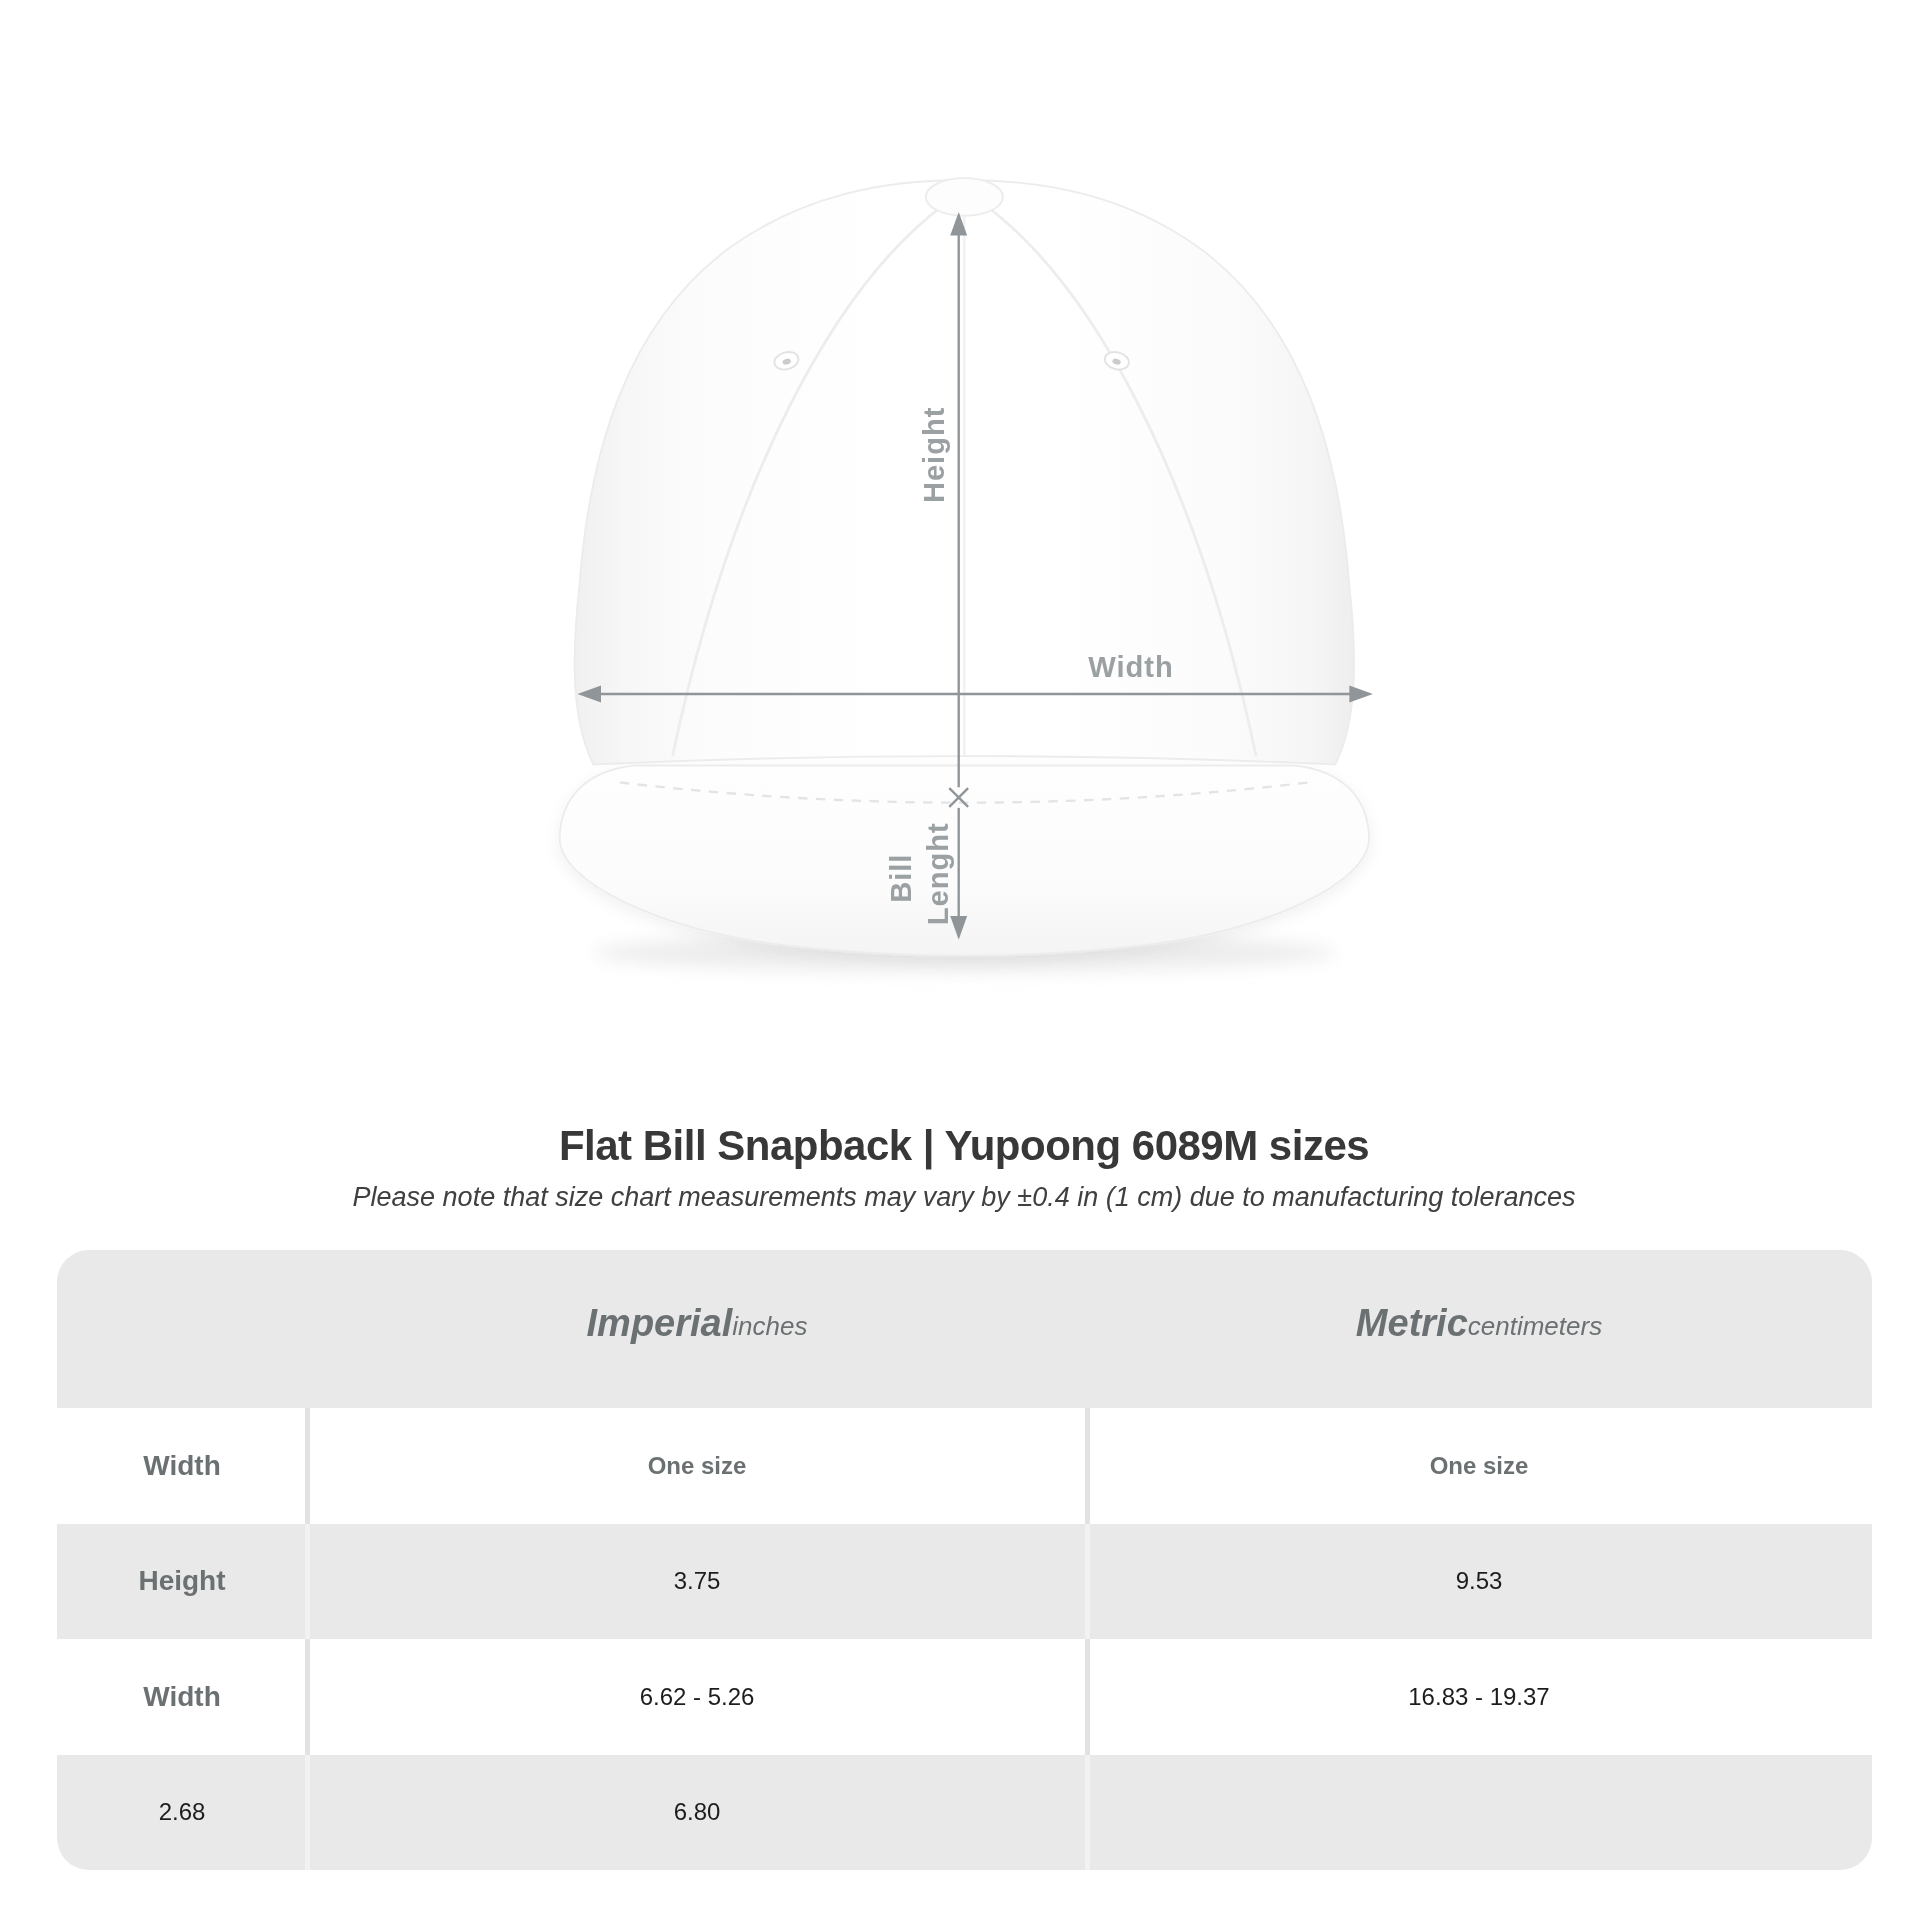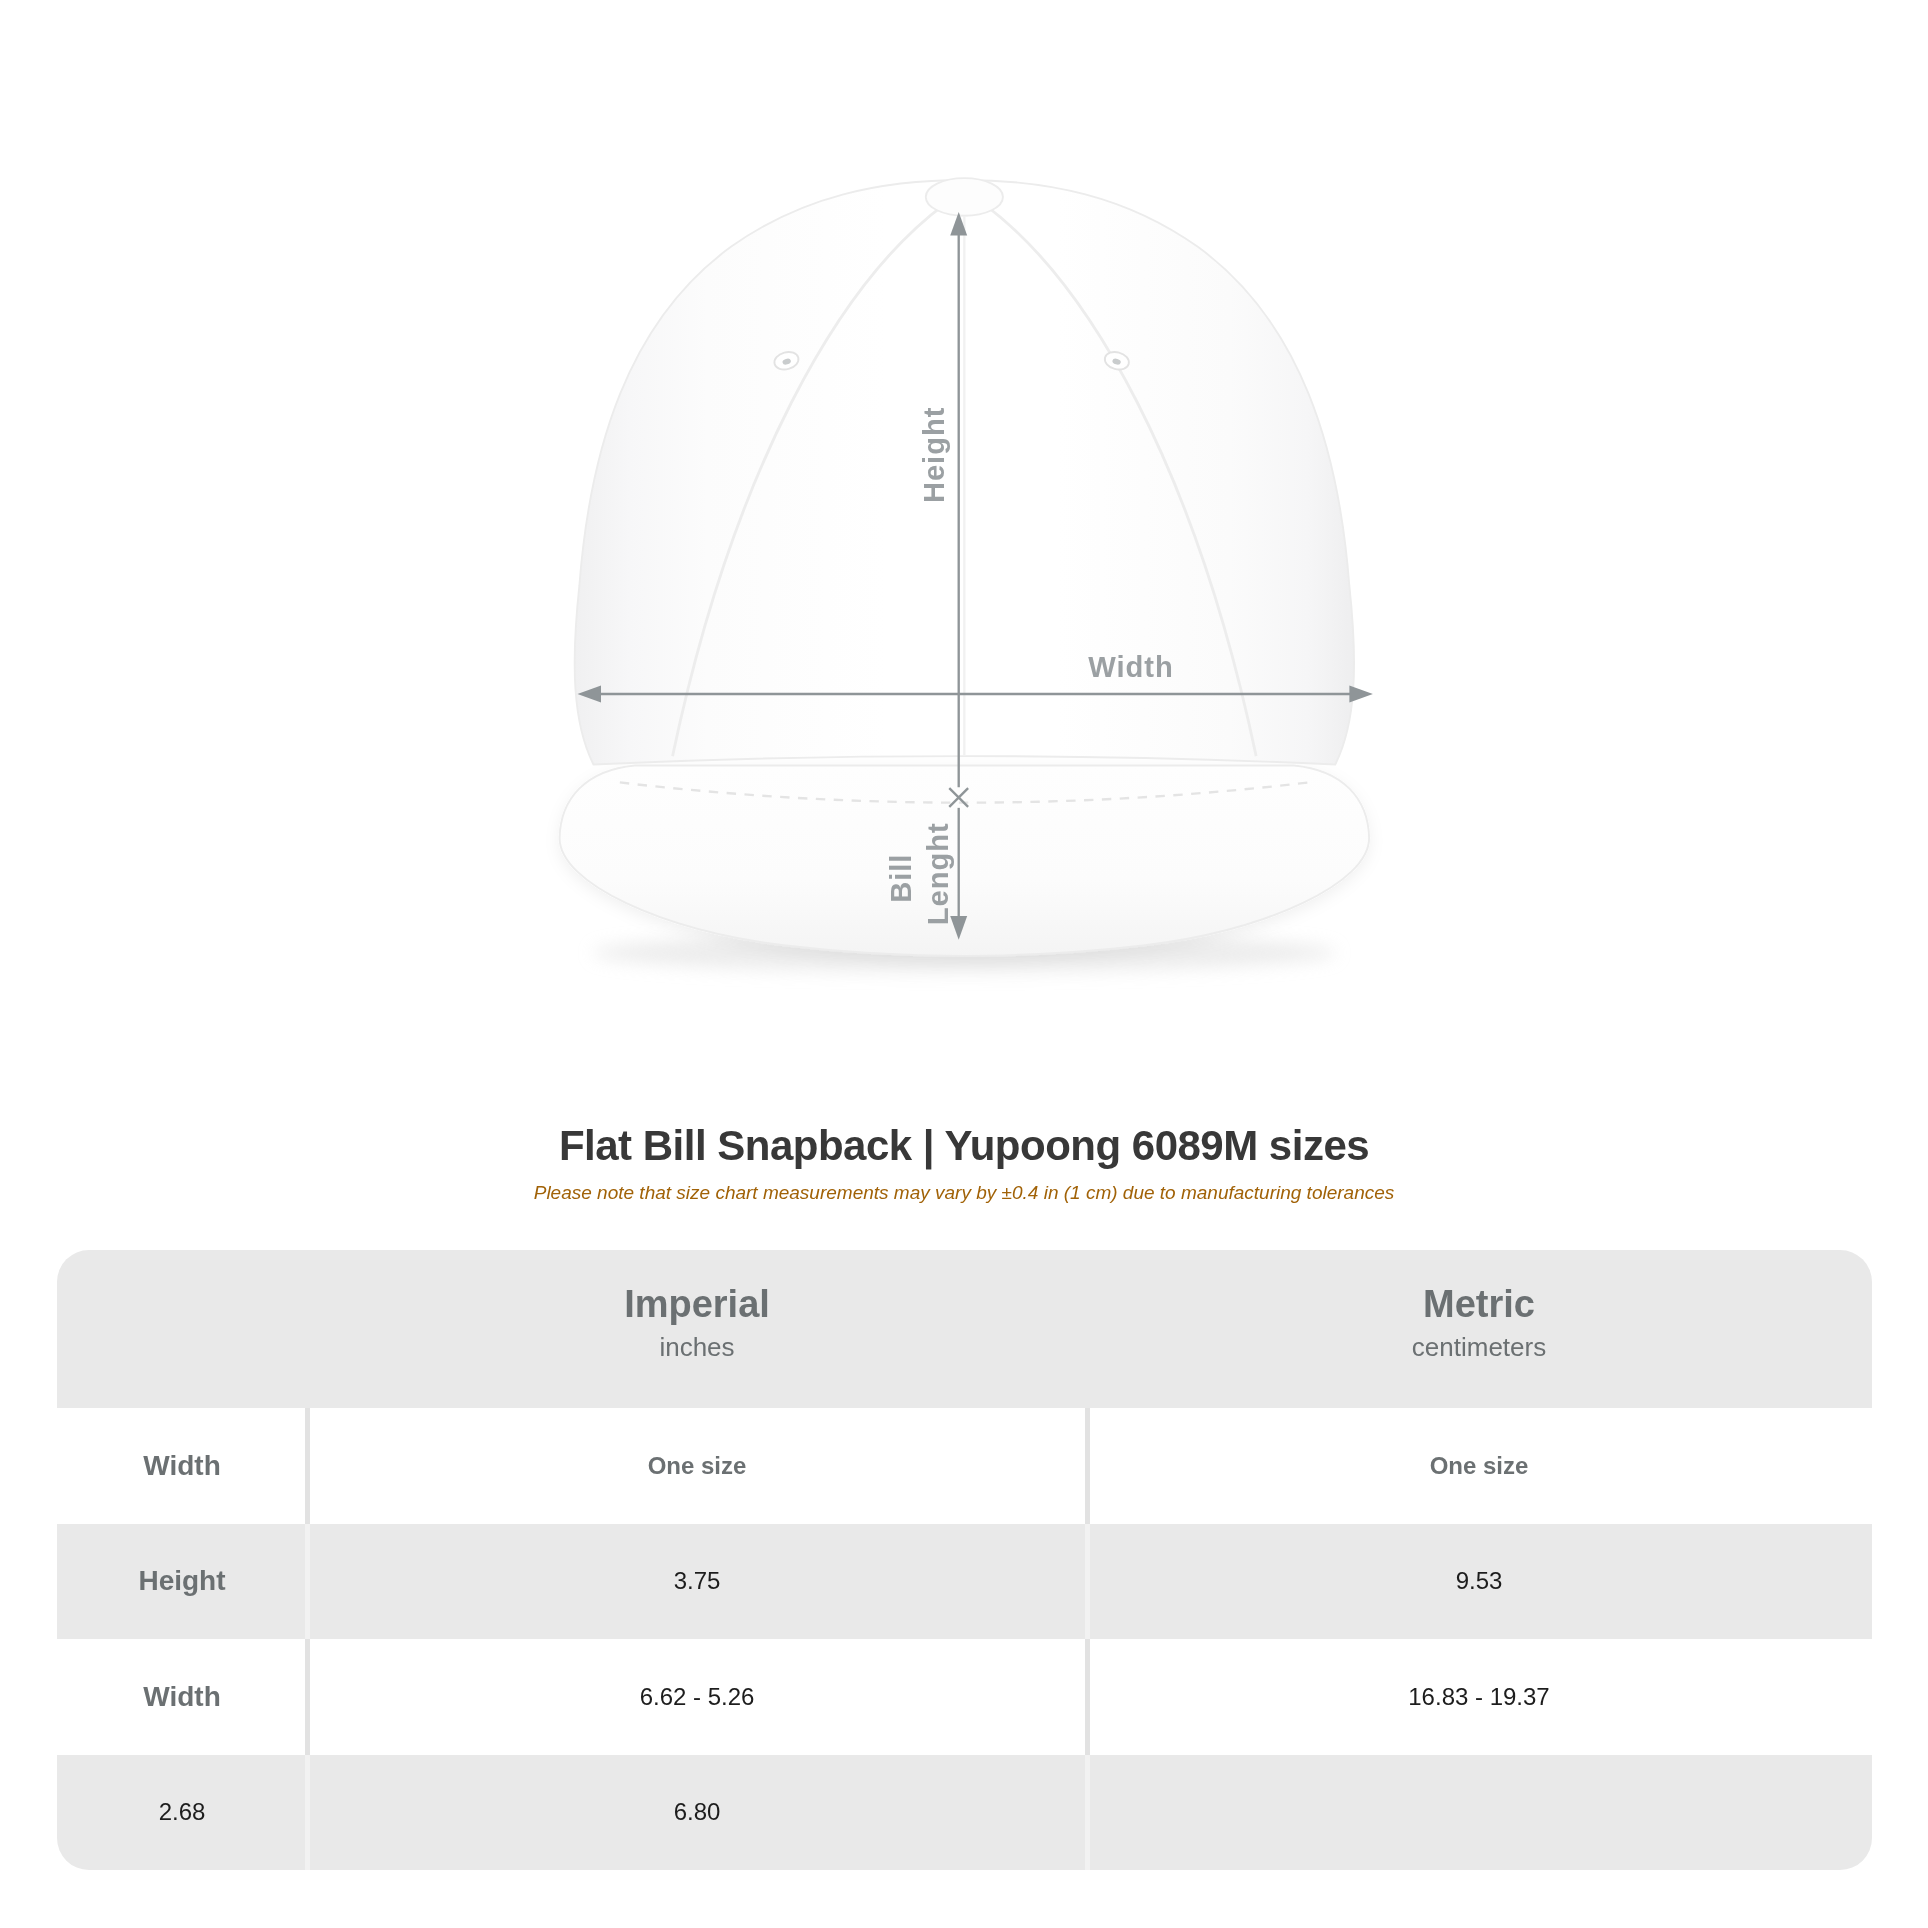--- a/index.html
+++ b/index.html
@@ -42,23 +42,23 @@
   }
   .chart-title {
     margin: 0;
     font-size: 42px;
     font-weight: bold;
     color: #383838;
     letter-spacing: -0.5px;
   }
   .chart-subtitle {
     margin: 12.2px 0 0 0;
-    font-size: 19px;
+    font-size: 27px;
     font-style: italic;
-    color: #a16207;
+    color: #404040;
   }
 
   
   .size-table {
     position: absolute;
     left: 57px;
     top: 1250px;
     width: 1815px;
     height: 620px;
     border-radius: 32px;
@@ -68,25 +68,25 @@
   }
   .t-header {
     height: 158px;
     flex: none;
     background: #e9e9e9;
     display: grid;
     grid-template-columns: 250px 780px 784px;
   }
   .col-head {
     display: flex;
-    flex-direction: column;
     align-items: center;
     justify-content: center;
     padding-bottom: 12px;
     color: #6b7072;
+    font-style: italic;
   }
   .col-head.imperial { grid-column: 2; }
   .col-head.metric   { grid-column: 3; }
   .col-name { font-size: 38px; font-weight: bold; }
   .col-unit { font-size: 26px; margin-top: 6.6px; }
 
   .t-row {
     flex: 1;
     display: grid;
     grid-template-columns: 250px 780px 784px;

